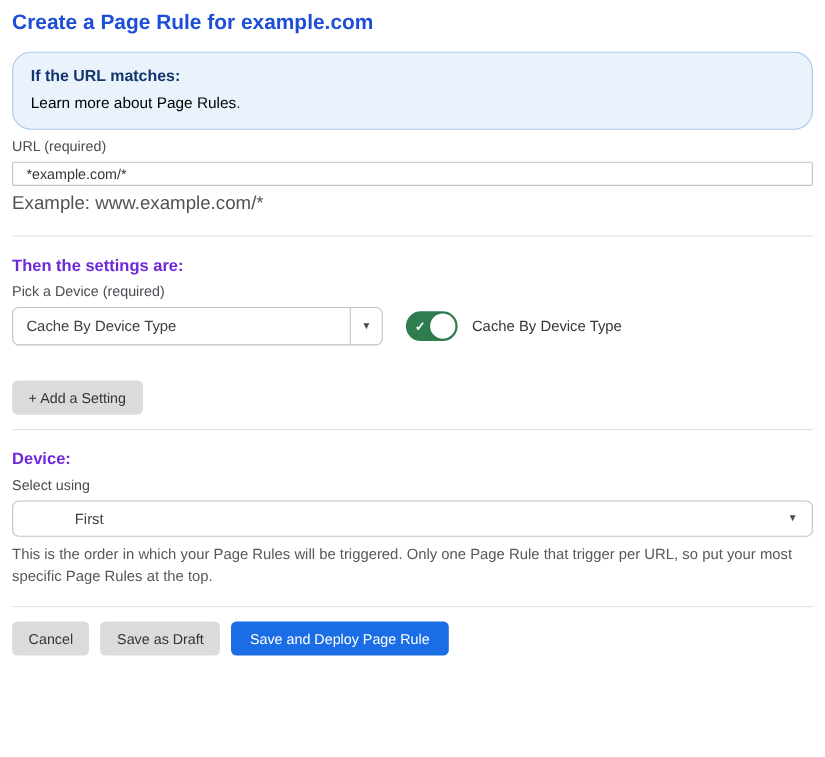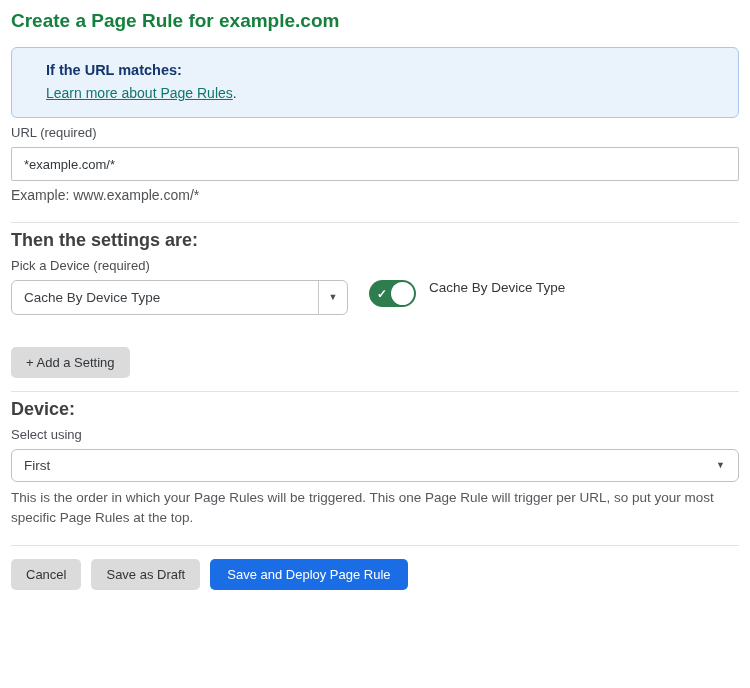--- a/index.html
+++ b/index.html
@@ -9,83 +9,83 @@
     height: 688px;
     margin: 0;
     padding: 7px 11px 0 11px;
     font-family: "Liberation Sans", sans-serif;
     color: #33383d;
     overflow: hidden;
   }
   .page-title {
     font-size: 19px;
     font-weight: 700;
-    color: #15803d;
+    color: #1d4ed8;
     margin: 3px 0 15px 0;
   }
   
   .info-box {
     background: #eaf2fb;
     border: 1px solid #a9c7e9;
-    border-radius: 6px;
-    padding: 11px 16px 12px 34px;
+    border-radius: 17px;
+    padding: 11px 16px 12px 16px;
     color: #1c3d77;
     font-size: 14px;
     line-height: 23px;
   }
   .info-box .info-heading {
     font-weight: 700;
     font-size: 14.5px;
     color: #14366e;
   }
   .info-box .info-link {
-    color: #0f766e;
-    text-decoration: underline;
+    color: #000000;
     cursor: pointer;
   }
   
   .field-label {
     display: block;
     font-size: 13px;
     color: #4a4d52;
     margin-top: 7px;
     margin-bottom: 7px;
   }
   .text-input {
     width: 100%;
-    height: 34px;
+    height: 22px;
     border: 1px solid #bfc2c5;
     border-radius: 2px;
     padding: 0 12px;
     font-family: "Liberation Sans", sans-serif;
     font-size: 13px;
     color: #33383d;
     background: #fff;
     outline: none;
   }
   .helper-text {
-    font-size: 14px;
+    font-size: 17px;
     color: #4f5356;
     margin-top: 6px;
     margin-bottom: 19px;
   }
   .divider {
     border: none;
     border-top: 1px solid #e2e2e2;
     margin: 0;
   }
   .section-heading {
-    font-size: 18px;
-    font-weight: 700;
-    color: #404040;
-    margin-top: 7px;
+    font-size: 15px;
+    font-weight: 700;
+    color: #6d28d9;
+    margin-top: 18px;
   }
   
   .setting-row {
     display: flex;
+    align-items: center;
     margin-top: 7px;
   }
   .select-control {
     display: flex;
     align-items: stretch;
     border: 1px solid #bfc2c5;
     border-radius: 6px;
     background: #fff;
     height: 35px;
     cursor: pointer;
@@ -165,21 +165,21 @@
     background: #dbdbdb;
     color: #30353a;
   }
   .btn-primary {
     background: #1a6de5;
     color: #ffffff;
     padding: 0 17px;
   }
   .add-setting-btn { margin-top: 32px; margin-bottom: 13px; }
   
-  .order-select { width: 100%; margin-top: 7px; height: 33px; }
+  .order-select { width: 100%; margin-top: 7px; height: 33px; padding-left: 44px; }
   .order-select .select-arrow-plain {
     display: flex;
     align-items: center;
     padding-right: 13px;
   }
   .order-help {
     font-size: 13.5px;
     color: #55585c;
     line-height: 20px;
     margin-top: 6px;
@@ -236,21 +236,21 @@
 
 <label class="field-label">Select using</label>
 
 <div class="select-control order-select">
   <span class="select-value">First</span>
   <span class="select-arrow-plain">
     <span class="arrow-glyph">▼</span>
   </span>
 </div>
 
-<div class="order-help">This is the order in which your Page Rules will be triggered. This one Page Rule will trigger per URL, so put your most specific Page Rules at the top.</div>
+<div class="order-help">This is the order in which your Page Rules will be triggered. Only one Page Rule that trigger per URL, so put your most specific Page Rules at the top.</div>
 
 <hr class="divider">
 
 <div class="footer-actions">
   <button class="btn btn-secondary">Cancel</button>
   <button class="btn btn-secondary">Save as Draft</button>
   <button class="btn btn-primary">Save and Deploy Page Rule</button>
 </div>
 
 

